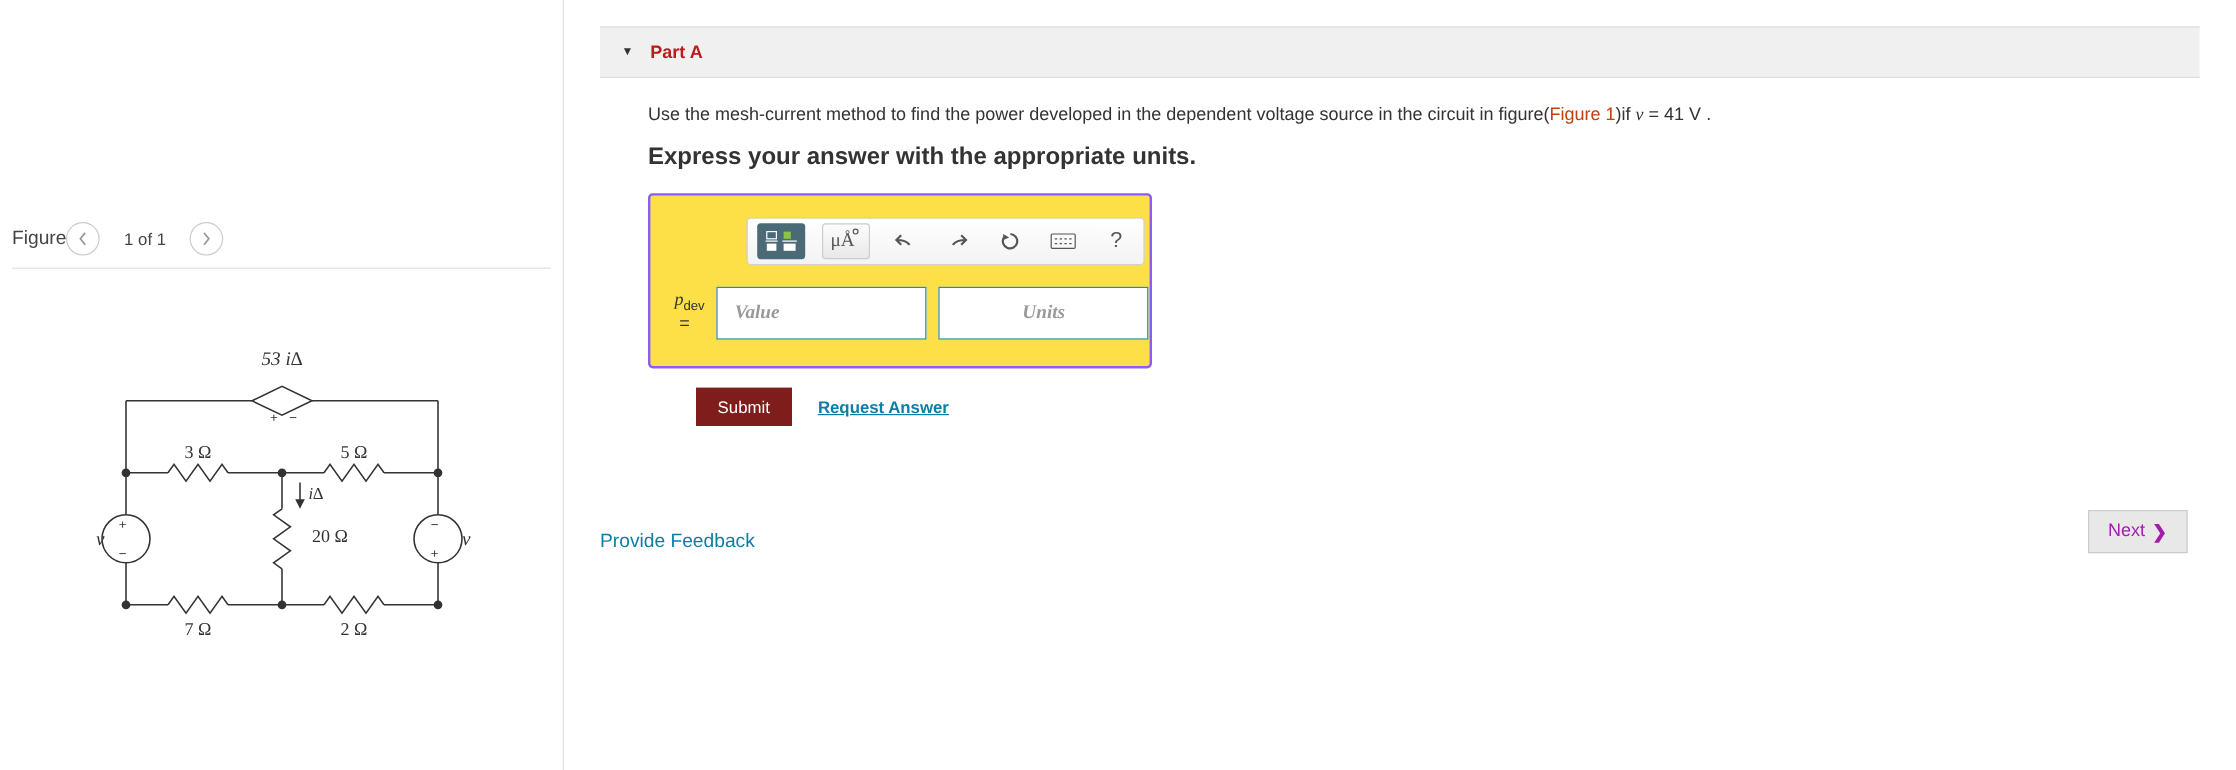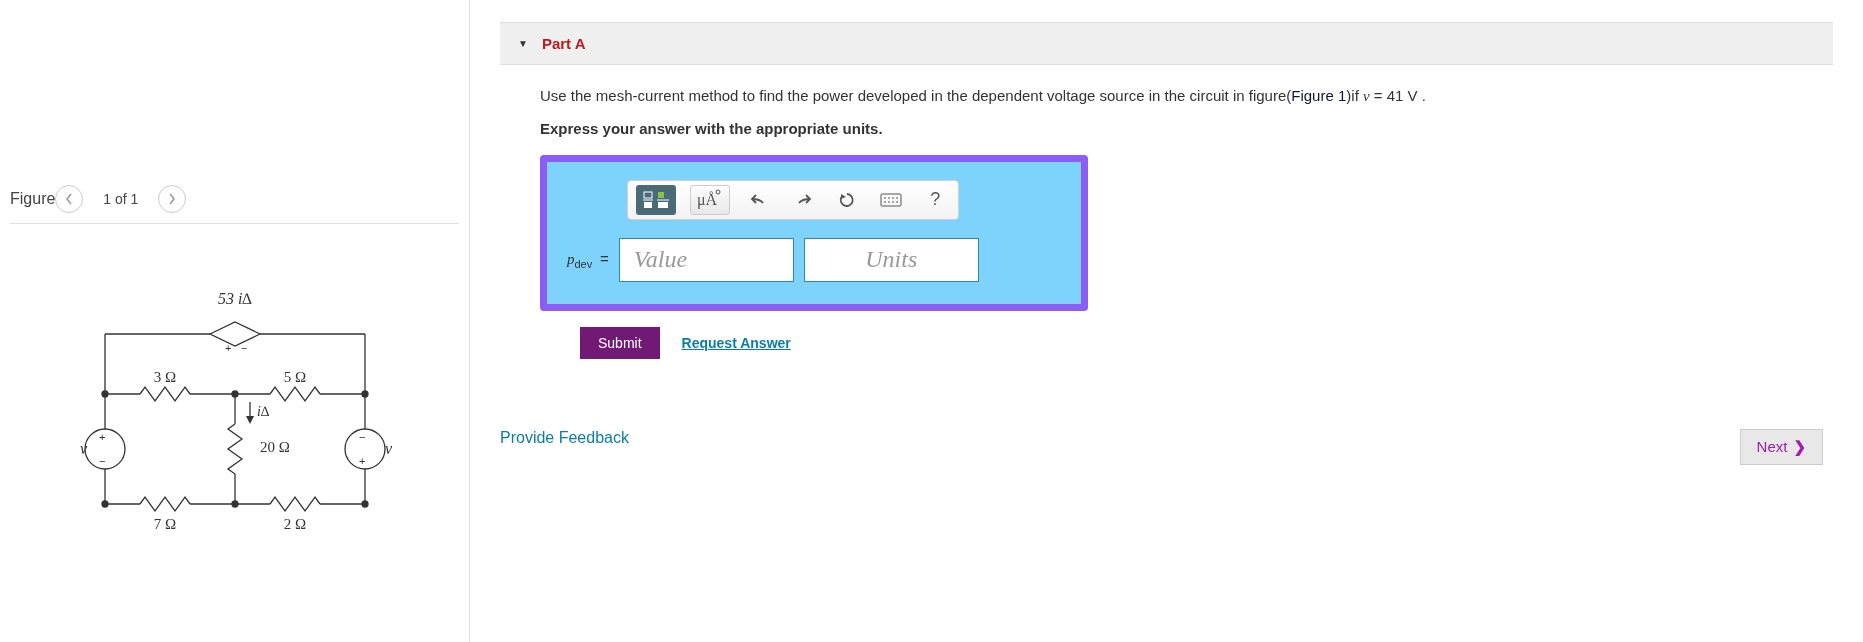--- a/index.html
+++ b/index.html
@@ -88,34 +88,34 @@
     .question-body {
       padding: 20px 40px 0 40px;
     }
     .question-text {
       font-size: 15px;
       line-height: 1.5;
       color: #333;
       margin-bottom: 12px;
     }
     .figure-link {
-      color: #0f172a;
+      color: #c2410c;
     }
     .italic { font-style: italic; font-family: 'Times New Roman', serif; }
     .instruction {
       font-weight: bold;
-      font-size: 15px;
+      font-size: 20px;
       margin-bottom: 18px;
     }
     .answer-box {
-      border: 7px solid #8b5cf6;
+      border: 2px solid #8b5cf6;
       border-radius: 4px;
-      background: #7dd3fc;
+      background: #fde047;
       padding: 18px 20px 22px 20px;
-      width: 548px;
+      width: 420px;
       margin-bottom: 16px;
     }
     .toolbar {
       display: flex;
       align-items: center;
       gap: 14px;
       margin-bottom: 18px;
       padding: 4px 8px;
       border: 1px solid #d0d0d0;
       border-radius: 4px;
@@ -156,53 +156,54 @@
       font-family: 'Times New Roman', serif;
       font-size: 15px;
       color: #333;
     }
     .sub { font-size: 11px; vertical-align: sub; font-style: normal; font-family: Arial; }
     .answer-input, .units-input {
       height: 44px;
       border: 1px solid #2a8aa8;
       font-family: 'Times New Roman', serif;
       font-style: italic;
-      font-size: 24px;
+      font-size: 16px;
       padding: 0 14px;
       color: #999;
       background: #fff;
+      font-weight: bold;
     }
     .answer-input { width: 175px; }
     .units-input { width: 175px; text-align: center; }
     .answer-input::placeholder, .units-input::placeholder { color: #999; }
     .submit-row {
       display: flex;
       align-items: center;
       gap: 22px;
       padding-left: 40px;
     }
     .submit-btn {
-      background: #701a75;
+      background: #7f1d1d;
       color: #fff;
       border: none;
       padding: 8px 18px;
       font-size: 14px;
       cursor: pointer;
     }
     .request-link {
       color: #0b7fa3;
       font-weight: bold;
       text-decoration: underline;
       font-size: 14px;
       cursor: pointer;
     }
     .bottom-row {
       display: flex;
       justify-content: space-between;
-      align-items: flex-start;
+      align-items: flex-end;
       margin-top: 70px;
       padding: 0 10px 0 0;
       gap: 30px;
     }
     .feedback-link {
       color: #0b7fa3;
       font-size: 16px;
       cursor: pointer;
     }
     .next-btn {

